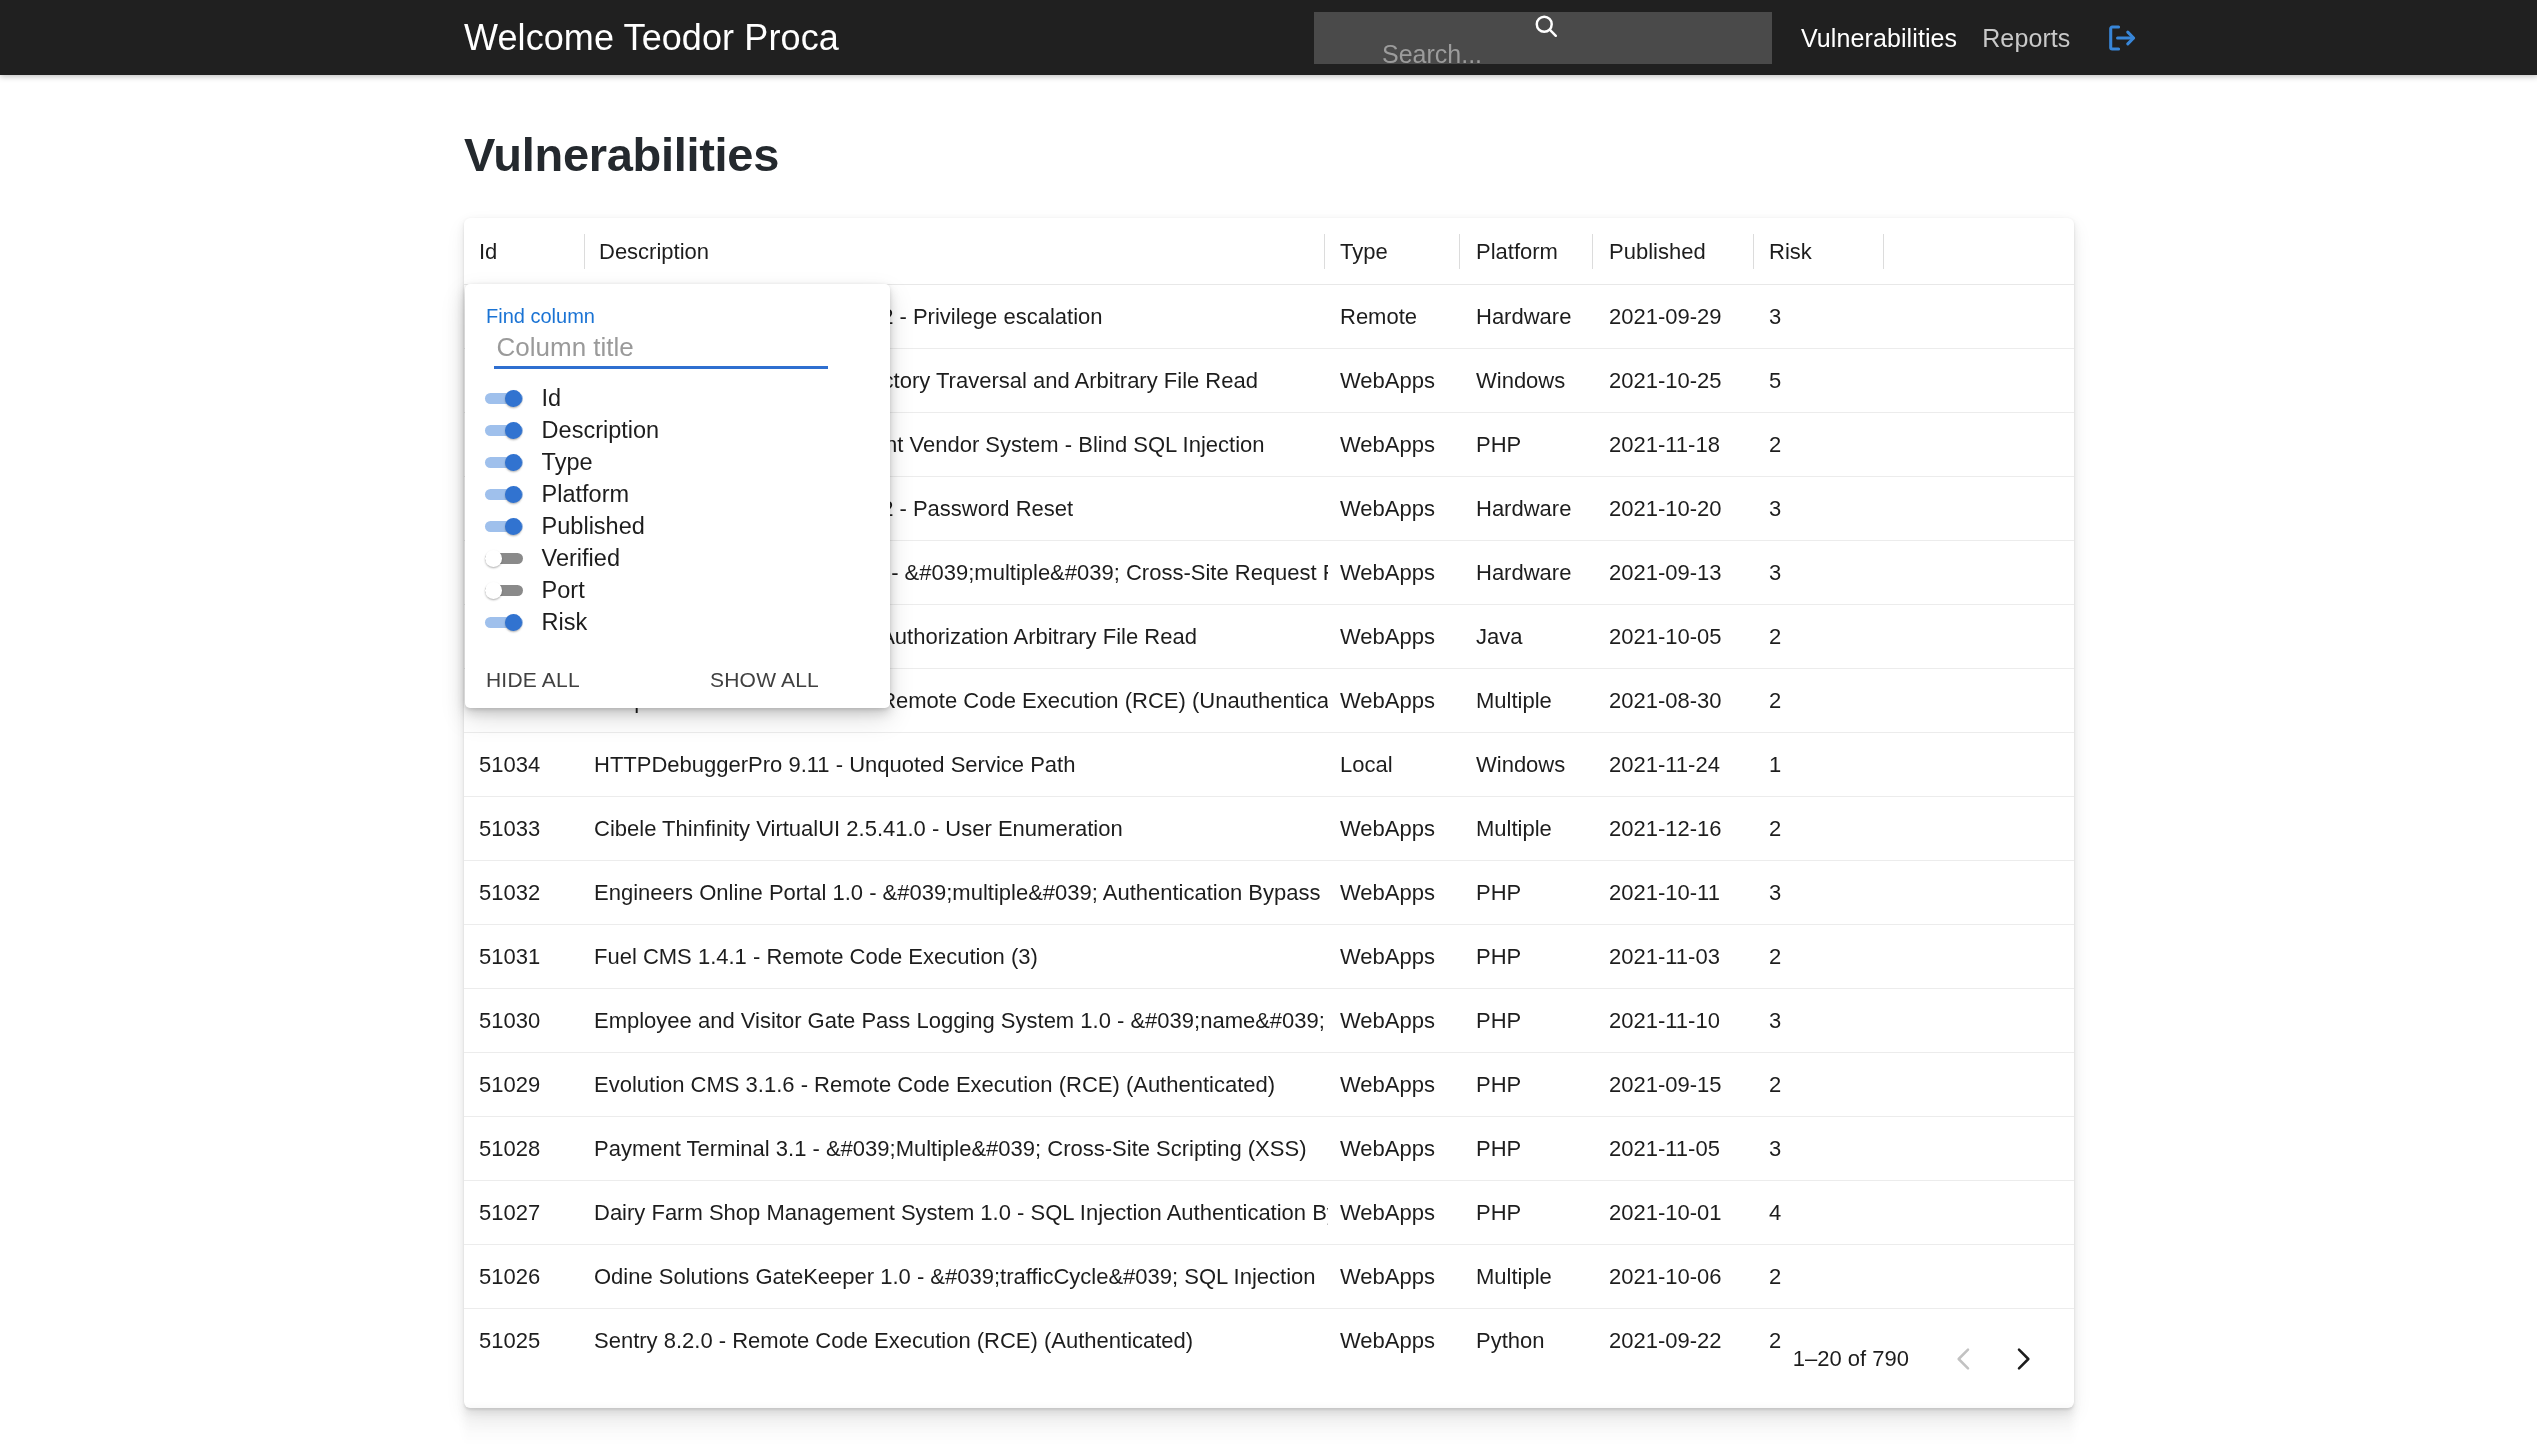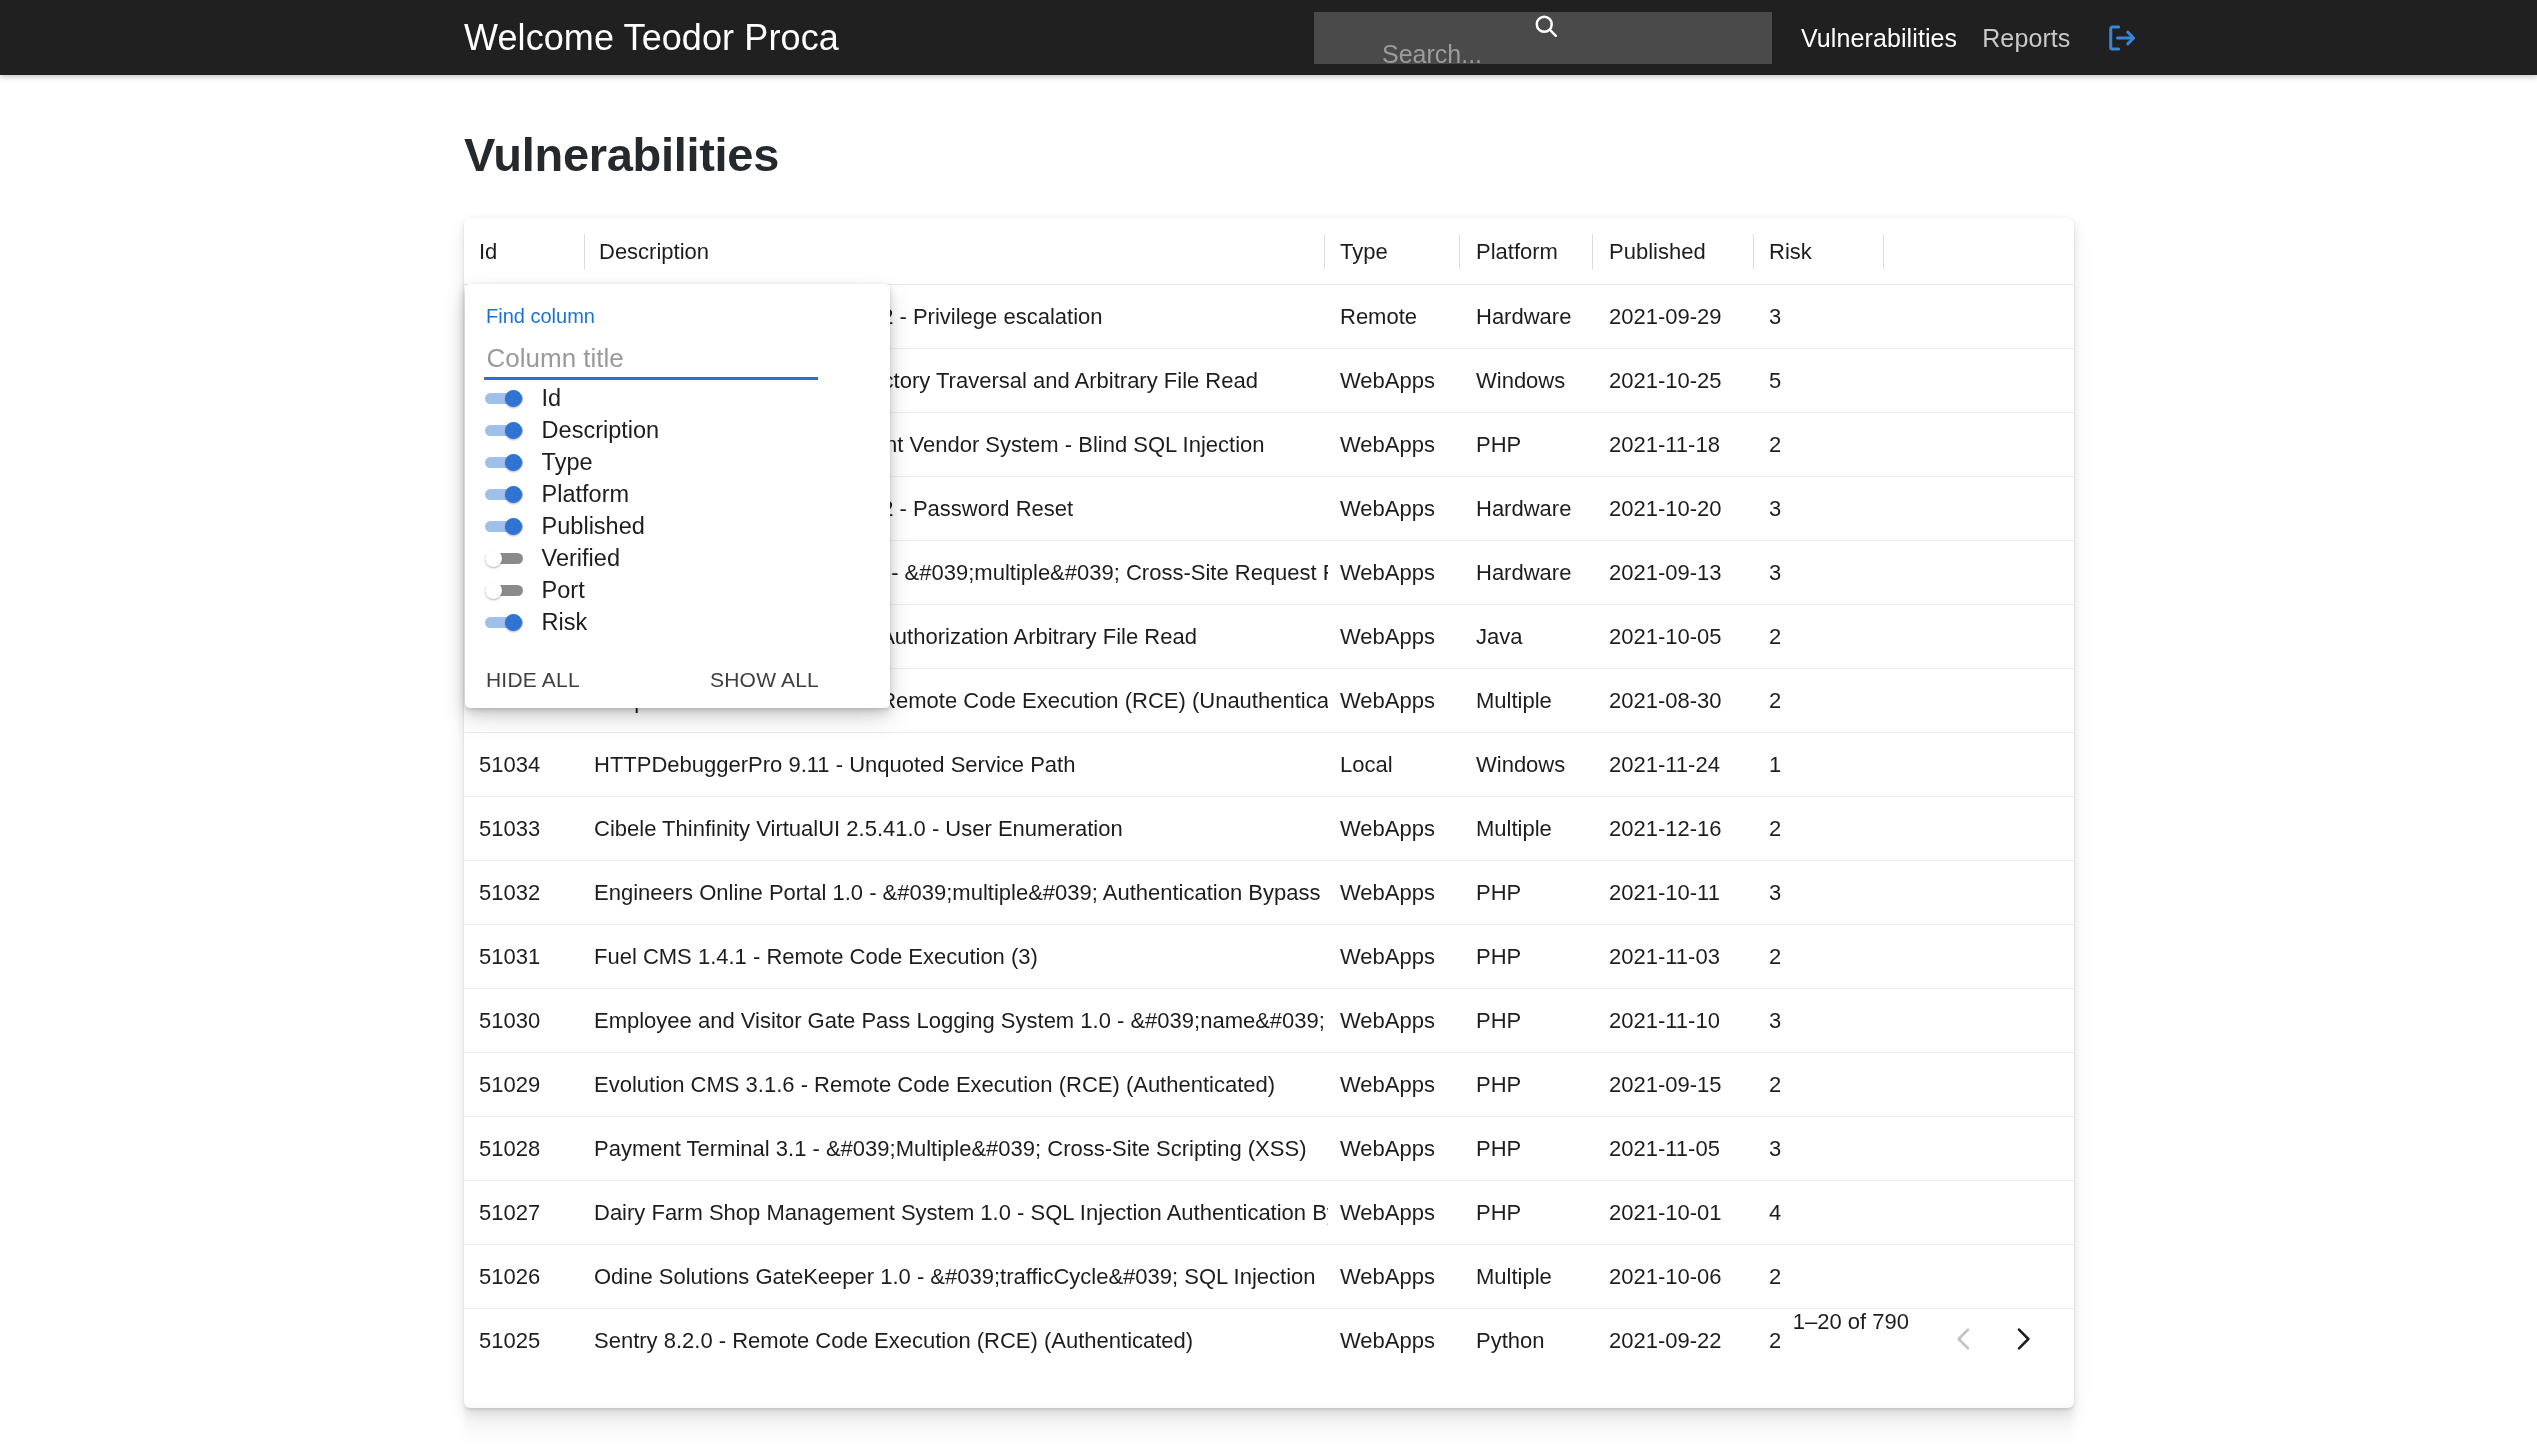--- a/index.html
+++ b/index.html
@@ -103,21 +103,21 @@
   .c-desc  { left: 130px;  width: 734px; text-overflow: clip; }
   .c-type  { left: 876px; width: 117px; }
   .c-plat  { left: 1012px; width: 123px; }
   .c-pub   { left: 1145px; width: 142px; }
   .c-risk  { left: 1305px; width: 74px; }
 
   
   .pagination {
     position: absolute; left: 0; bottom: 0;
     width: 1610px; height: 99px;
-    display: flex; justify-content: flex-end;
+    display: flex; align-items: center; justify-content: flex-end;
     padding-right: 22px;
   }
   .page-count {
     font-size: 22px; color: #1d1d1d; margin-right: 25px; white-space: nowrap;
   }
   .chev {
     width: 59px; height: 59px;
     display: flex; align-items: center; justify-content: center;
     border-radius: 50%;
   }
@@ -135,28 +135,27 @@
                 0 1.2px 3.7px rgba(0,0,0,0.10);
     z-index: 60;
     padding: 0;
     overflow: hidden;
   }
   .find-label {
     position: absolute; left: 21px; top: 21px;
     font-size: 20px; color: #1a73d4; font-weight: 400;
   }
   .find-field {
-    position: absolute; left: 19px; top: 48px;
+    position: absolute; left: 29px; top: 48px;
     width: 334px; height: 37px;
     border: none; border-bottom: 3.1px solid #2f6fd0;
     outline: none; background: transparent;
     font-family: "Liberation Sans", sans-serif;
     font-size: 26px; color: #1d1d1d; padding: 0 0 2.5px 2.5px;
     caret-color: #1d1d1d;
-    margin-top: 11px;
   }
   .find-field::placeholder { color: #9a9a9a; opacity: 1; }
 
   .toggle-list { position: absolute; left: 0; top: 98px; width: 375px; }
   .toggle-row {
     height: 32px; display: flex; align-items: center;
     padding-left: 20px;
   }
   .switch {
     position: relative; width: 43px; height: 16px;

